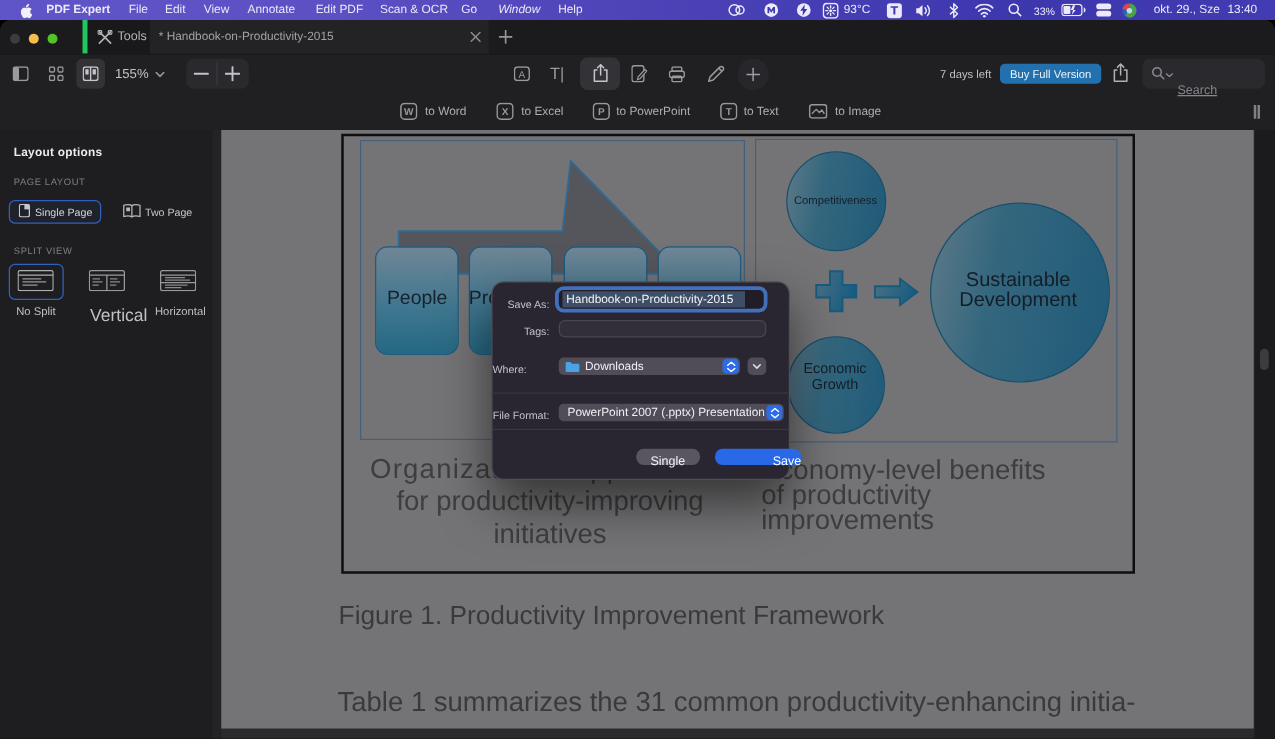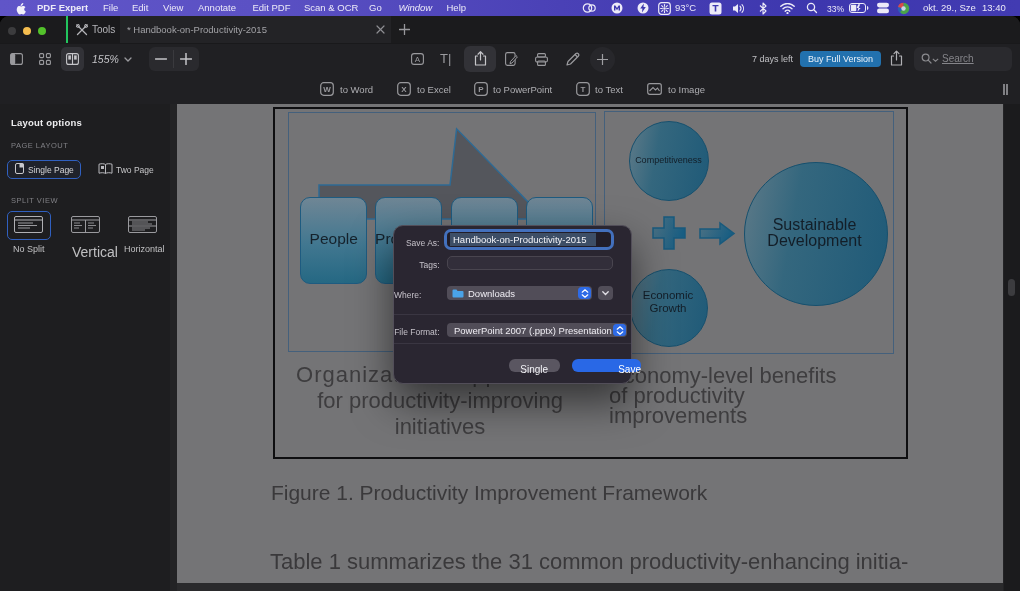--- a/index.html
+++ b/index.html
@@ -10,21 +10,21 @@
   #menubar{left:0;top:0;width:1020px;height:16px;
     background:linear-gradient(90deg,#6055c8 0%,#5b51c4 25%,#4a41b6 55%,#3d37ae 80%,#423bb2 100%);
     color:#eceaf8;font-size:9.5px;}
   .mitem{position:absolute;top:1px;line-height:14px;white-space:nowrap;}
   
   #window{left:0;top:16px;width:1020px;height:575px;background:#202023;
     border-radius:9px 9px 0 0;overflow:hidden;}
   #tabbar{left:0;top:0;width:1020px;height:27px;background:#1b1b1d;}
   .tl{position:absolute;top:10.5px;width:8px;height:8px;border-radius:50%;}
   #toolsbtn{left:66px;top:0;width:53px;height:27px;background:#19191b;
-    border-left:2px solid #22c55e;}
+    border-left:4px solid #22c55e;}
   #tab{left:120px;top:0;width:271px;height:27px;background:#232326;}
   #toolbar{left:0;top:27px;width:1020px;height:61px;background:#202023;border-top:1px solid #19191b;}
   
   #sidebar{left:0;top:88px;width:170px;height:487px;background:#1e1e20;}
   
   #docarea{left:170px;top:88px;width:850px;height:487px;background:#232325;}
   #page{position:absolute;left:7px;top:0;width:826px;height:479px;background:#747476;}
   #scrolltrack{position:absolute;left:834px;top:0;width:16px;height:487px;background:#1b1b1d;}
   .gothic{letter-spacing:0;}
 </style>
@@ -163,21 +163,21 @@
           <rect x="7.4" y="7.4" width="4" height="4" rx="1"></rect>
       </g>
     </svg>
     <div class="abs" style="left:61px;top:3px;width:23px;height:24px;background:#323237;border-radius:5px;"></div>
     <svg class="abs" style="left:66px;top:9px" width="13" height="12" viewBox="0 0 13 12">
       <rect x="0.6" y="0.6" width="11.8" height="10.8" rx="2" fill="none" stroke="#c6c6ca" stroke-width="1.1"></rect>
       <line x1="6.5" y1="0.6" x2="6.5" y2="11.4" stroke="#c6c6ca" stroke-width="1.1"></line>
       <rect x="2.3" y="2.4" width="2.6" height="4.2" fill="#c6c6ca"></rect>
       <rect x="8.1" y="2.4" width="2.6" height="4.2" fill="#c6c6ca"></rect>
     </svg>
-    <div class="abs" style="left:92px;top:9px;font-size:10.5px;color:#c4c4c8;font-style:italic;">155%</div>
+    <div class="abs" style="left:92px;top:9px;font-size:10.5px;color:#c4c4c8;">155%</div>
     <svg class="abs" style="left:124px;top:13px" width="8" height="5" viewBox="0 0 8 5">
       <path d="M1 1l3 3 3-3" fill="none" stroke="#9a9a9e" stroke-width="1.3" stroke-linecap="round"></path>
     </svg>
     <div class="abs" style="left:149px;top:3px;width:50px;height:24px;background:#2a2a2e;border-radius:6px;"></div>
     <svg class="abs" style="left:155px;top:9px" width="12" height="12" viewBox="0 0 12 12">
       <line x1="0.5" y1="6" x2="11.5" y2="6" stroke="#c4c4c8" stroke-width="1.5" stroke-linecap="round"></line>
     </svg>
     <div class="abs" style="left:173px;top:6px;width:1px;height:18px;background:#3a3a3e;"></div>
     <svg class="abs" style="left:180px;top:9px" width="12" height="12" viewBox="0 0 12 12">
       <g stroke="#c4c4c8" stroke-width="1.5" stroke-linecap="round">
@@ -234,21 +234,21 @@
       </g>
     </svg>
     <div class="abs" style="left:914px;top:3px;width:98px;height:24px;background:#2a2a2e;border-radius:6px;"></div>
     <svg class="abs" style="left:921px;top:9px" width="12" height="12" viewBox="0 0 12 12">
       <circle cx="4.6" cy="4.6" r="3.4" fill="none" stroke="#8a8a8e" stroke-width="1.2"></circle>
       <line x1="7.2" y1="7.2" x2="10" y2="10" stroke="#8a8a8e" stroke-width="1.2" stroke-linecap="round"></line>
     </svg>
     <svg class="abs" style="left:932px;top:13.5px" width="7" height="4" viewBox="0 0 7 4">
       <path d="M0.8 0.8 3.5 3.2 6.2 0.8" fill="none" stroke="#8a8a8e" stroke-width="1.1"></path>
     </svg>
-    <div class="abs" style="left:942px;top:9px;font-size:10px;color:#85858a;text-decoration:underline;">Search</div>
+    <div class="abs" style="left:942px;top:23px;font-size:10px;color:#85858a;text-decoration:underline;">Search</div>
 
     <div class="abs" style="left:0;top:30px;width:1020px;height:31px;">
       <svg class="abs" style="left:320px;top:8px" width="14" height="14" viewBox="0 0 14 14">
         <rect x="0.7" y="0.7" width="12.6" height="12.6" rx="3" fill="none" stroke="#98989c" stroke-width="1.2"></rect>
         <text x="7" y="10" text-anchor="middle" font-size="8" font-weight="bold" fill="#98989c" font-family="Liberation Sans">W</text>
       </svg>
       <div class="abs" style="left:340px;top:9.5px;font-size:9.5px;color:#aeaeb2;">to Word</div>
       <svg class="abs" style="left:397px;top:8px" width="14" height="14" viewBox="0 0 14 14">
         <rect x="0.7" y="0.7" width="12.6" height="12.6" rx="3" fill="none" stroke="#98989c" stroke-width="1.2"></rect>
         <text x="7" y="10" text-anchor="middle" font-size="8" font-weight="bold" fill="#98989c" font-family="Liberation Sans">X</text>

